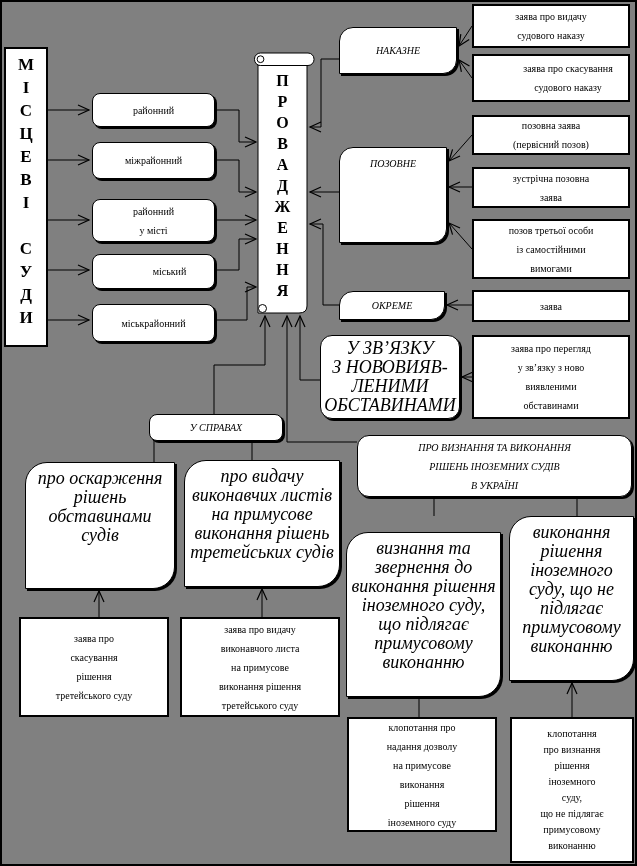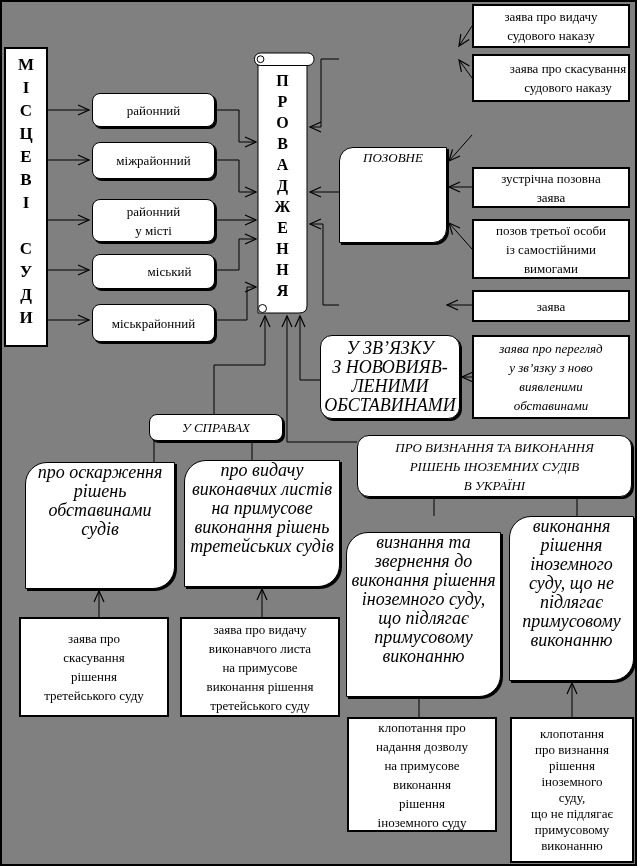--- a/index.html
+++ b/index.html
@@ -6,30 +6,30 @@
   #canvas{
     position:relative;width:637px;height:866px;
     background:#808080;border:2px solid #000;box-sizing:border-box;
     font-family:"Liberation Serif","DejaVu Serif",serif;color:#000;
     overflow:hidden;
   }
   #wires{position:absolute;left:0;top:0;width:637px;height:866px;z-index:1;}
   .b{
     position:absolute;box-sizing:border-box;background:#fff;border:1px solid #000;
     display:flex;align-items:center;justify-content:center;text-align:center;
-    white-space:pre-line;font-size:13px;line-height:19px;z-index:2;
+    white-space:pre-line;font-size:10px;line-height:19px;z-index:2;
   }
   .bd2{border-width:2px;}
   .it{font-style:italic;}
   .sh{box-shadow:2px 2px 0 0 #000;}
   .rr8{border-radius:8px;}
   .rr12{border-radius:12px;}
   .diag{border-radius:14px 0 14px 0;}
   .diag-lg{border-radius:22px 0 22px 0;}
-  .top{align-items:flex-start;}
+  .top{align-items:flex-start;padding-top:6px;}
   .f14{font-size:18px;}
   .lh17{line-height:16px;}
   .vlet{font-weight:bold;font-size:17px;line-height:23px;align-items:flex-start;padding-top:6px;background:transparent;border:none;z-index:3;}
   .vlet2{font-weight:bold;font-size:16px;line-height:21px;align-items:flex-start;background:transparent;border:none;z-index:3;}
 </style>
 </head>
 <body>
 
 <div id="canvas">
 
@@ -123,41 +123,45 @@
 О
 В
 А
 Д
 Ж
 Е
 Н
 Н
 Я</div>
 
+  <div class="b it diag sh" style="left:337px;top:25px;width:118px;height:47px;">НАКАЗНЕ</div>
   <div class="b it diag sh top" style="left:337px;top:145px;width:108px;height:96px;">ПОЗОВНЕ</div>
+  <div class="b it diag sh" style="left:337px;top:289px;width:106px;height:29px;">ОКРЕМЕ</div>
   <div class="b it rr12 sh f14" style="left:318px;top:333px;width:140px;height:84px;">У ЗВ’ЯЗКУ
 З НОВОВИЯВ-
 ЛЕНИМИ
 ОБСТАВИНАМИ</div>
   <div class="b it rr8 sh" style="left:138px;top:412px;width:134px;height:27px;margin-left:9px;">У СПРАВАХ</div>
   <div class="b it rr12 sh" style="left:355px;top:433px;width:275px;height:62px;">ПРО ВИЗНАННЯ ТА ВИКОНАННЯ
 РІШЕНЬ ІНОЗЕМНИХ СУДІВ
 В УКРАЇНІ</div>
 
   <div class="b bd2" style="left:470px;top:2px;width:158px;height:44px;">заява про видачу
 судового наказу</div>
   <div class="b bd2" style="left:470px;top:52px;width:158px;height:48px;padding-left:34px;">заява про скасування
 судового наказу</div>
+  <div class="b bd2" style="left:470px;top:113px;width:158px;height:40px;">позовна заява
+(первісний позов)</div>
   <div class="b bd2" style="left:470px;top:165px;width:158px;height:41px;">зустрічна позовна
 заява</div>
   <div class="b bd2" style="left:470px;top:217px;width:158px;height:60px;">позов третьої особи
 із самостійними
 вимогами</div>
   <div class="b bd2" style="left:470px;top:288px;width:158px;height:32px;">заява</div>
-  <div class="b bd2" style="left:470px;top:333px;width:158px;height:84px;font-style:italic;">заява про перегляд
+  <div class="b bd2" style="left:470px;top:333px;width:158px;height:84px;">заява про перегляд
 у зв’язку з ново
 виявленими
 обставинами</div>
 
   <div class="b it diag-lg sh top f14" style="left:23px;top:460px;width:150px;height:127px;">про оскарження
 рішень
 обставинами
 судів</div>
   <div class="b it diag-lg sh top f14" style="left:182px;top:458px;width:156px;height:127px;">про видачу
 виконавчих листів

